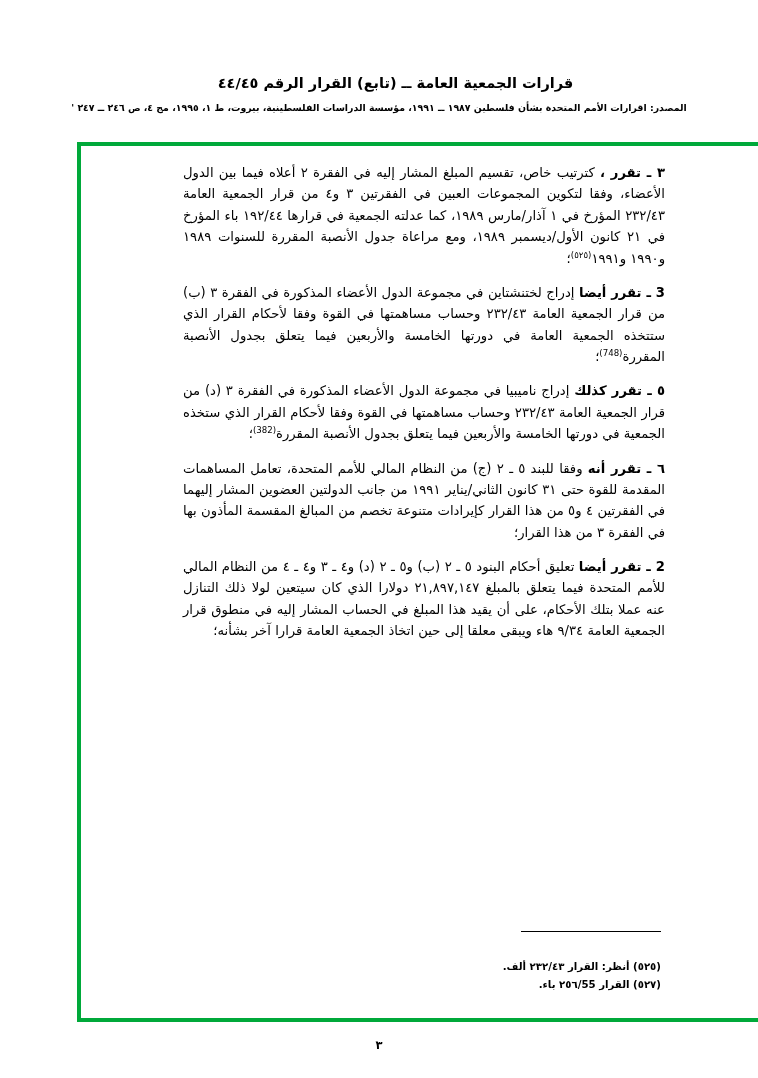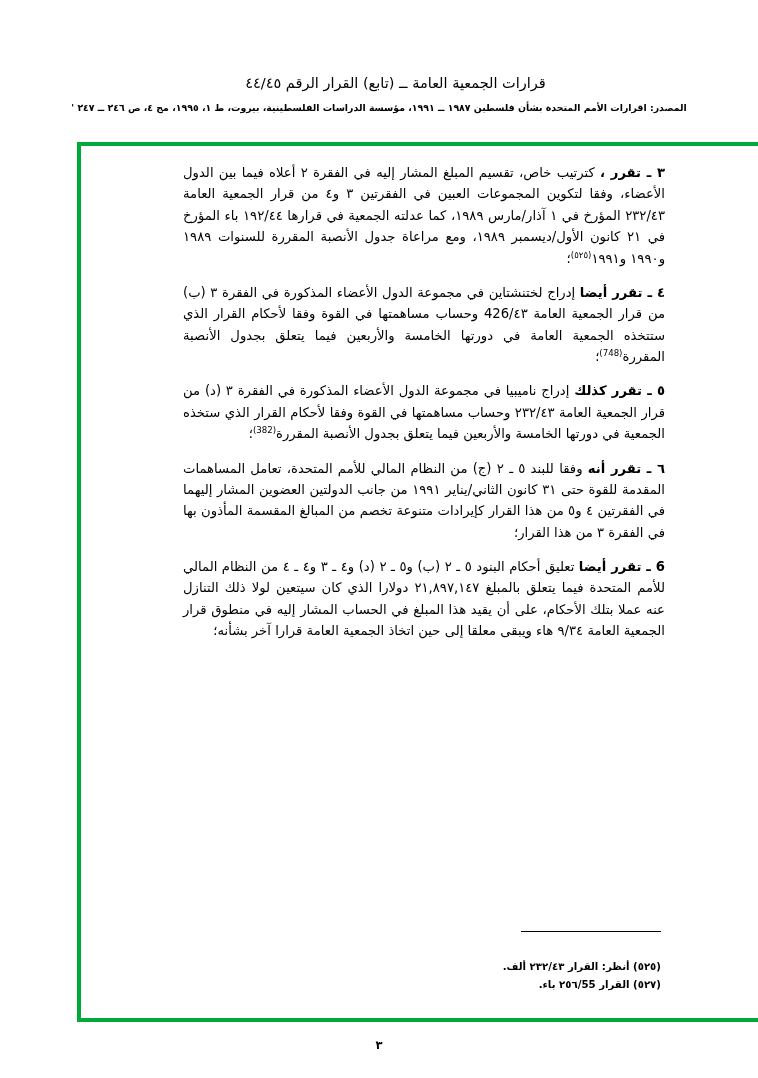--- a/index.html
+++ b/index.html
@@ -26,21 +26,21 @@
   
   .header {
     position: absolute;
     top: 74px;
     left: 0;
     right: 0;
     text-align: center;
   }
   .header-title {
     font-size: 14.5px;
-    font-weight: normal;
+    font-weight: bold;
     letter-spacing: 0px;
     line-height: 1.3;
     direction: rtl;
     padding-left: 33px;
   }
   .header-source {
     margin-top: 9px;
     font-size: 9.4px;
     font-weight: bold;
     direction: rtl;
@@ -130,27 +130,27 @@
   <div class="header">
     <div class="header-title">قرارات الجمعية العامة ــ (تابع) القرار الرقم ٤٤/٤٥</div>
     <div class="header-source">المصدر: اقرارات الأمم المتحدة بشأن فلسطين ١٩٨٧ ــ ١٩٩١، مؤسسة الدراسات الفلسطينية، بيروت، ط ١، ١٩٩٥، مج ٤، ص ٢٤٦ ــ ٢٤٧ '</div>
   </div>
 
   <div class="frame">
     <div class="content">
 
       <p class="para"><b class="lead">٣ ـ تقرر ،</b><span> كترتيب خاص، تقسيم المبلغ المشار إليه في الفقرة ٢ أعلاه فيما بين الدول الأعضاء، وفقا لتكوين المجموعات العبين في الفقرتين ٣ و٤ من قرار الجمعية العامة ٢٣٢/٤٣ المؤرخ في ١ آذار/مارس ١٩٨٩، كما عدلته الجمعية في قرارها ١٩٢/٤٤ باء المؤرخ في ٢١ كانون الأول/ديسمبر ١٩٨٩، ومع مراعاة جدول الأنصبة المقررة للسنوات ١٩٨٩ و١٩٩٠ و١٩٩١</span><span class="sup">(٥٢٥)</span><span>؛</span></p>
 
-      <p class="para"><b class="lead">٤ ـ تقرر أيضا</b><span> إدراج لختنشتاين في مجموعة الدول الأعضاء المذكورة في الفقرة ٣ (ب) من قرار الجمعية العامة 426/٤٣ وحساب مساهمتها في القوة وفقا لأحكام القرار الذي ستتخذه الجمعية العامة في دورتها الخامسة والأربعين فيما يتعلق بجدول الأنصبة المقررة</span><span class="sup">(748)</span><span>؛</span></p>
+      <p class="para"><b class="lead">3 ـ تقرر أيضا</b><span> إدراج لختنشتاين في مجموعة الدول الأعضاء المذكورة في الفقرة ٣ (ب) من قرار الجمعية العامة ٢٣٢/٤٣ وحساب مساهمتها في القوة وفقا لأحكام القرار الذي ستتخذه الجمعية العامة في دورتها الخامسة والأربعين فيما يتعلق بجدول الأنصبة المقررة</span><span class="sup">(748)</span><span>؛</span></p>
 
       <p class="para"><b class="lead">٥ ـ تقرر كذلك</b><span> إدراج ناميبيا في مجموعة الدول الأعضاء المذكورة في الفقرة ٣ (د) من قرار الجمعية العامة ٢٣٢/٤٣ وحساب مساهمتها في القوة وفقا لأحكام القرار الذي ستخذه الجمعية في دورتها الخامسة والأربعين فيما يتعلق بجدول الأنصبة المقررة</span><span class="sup">(382)</span><span>؛</span></p>
 
       <p class="para"><b class="lead">٦ ـ تقرر أنه</b><span> وفقا للبند ٥ ـ ٢ (ج) من النظام المالي للأمم المتحدة، تعامل المساهمات المقدمة للقوة حتى ٣١ كانون الثاني/يناير ١٩٩١ من جانب الدولتين العضوين المشار إليهما في الفقرتين ٤ و٥ من هذا القرار كإيرادات متنوعة تخصم من المبالغ المقسمة المأذون بها في الفقرة ٣ من هذا القرار؛</span></p>
 
-      <p class="para"><b class="lead">6 ـ تقرر أيضا</b><span> تعليق أحكام البنود ٥ ـ ٢ (ب) و٥ ـ ٢ (د) و٤ ـ ٣ و٤ ـ ٤ من النظام المالي للأمم المتحدة فيما يتعلق بالمبلغ ٢١,٨٩٧,١٤٧ دولارا الذي كان سيتعين لولا ذلك التنازل عنه عملا بتلك الأحكام، على أن يقيد هذا المبلغ في الحساب المشار إليه في منطوق قرار الجمعية العامة ٩/٣٤ هاء ويبقى معلقا إلى حين اتخاذ الجمعية العامة قرارا آخر بشأنه؛</span></p>
+      <p class="para"><b class="lead">2 ـ تقرر أيضا</b><span> تعليق أحكام البنود ٥ ـ ٢ (ب) و٥ ـ ٢ (د) و٤ ـ ٣ و٤ ـ ٤ من النظام المالي للأمم المتحدة فيما يتعلق بالمبلغ ٢١,٨٩٧,١٤٧ دولارا الذي كان سيتعين لولا ذلك التنازل عنه عملا بتلك الأحكام، على أن يقيد هذا المبلغ في الحساب المشار إليه في منطوق قرار الجمعية العامة ٩/٣٤ هاء ويبقى معلقا إلى حين اتخاذ الجمعية العامة قرارا آخر بشأنه؛</span></p>
 
       <div class="footnote-rule"></div>
 
       <div class="footnotes">
         <div>(٥٢٥) أنظر: القرار ٢٣٢/٤٣ ألف.</div>
         <div>(٥٢٧) القرار ٢٥٦/55 باء.</div>
       </div>
 
     </div>
   </div>

